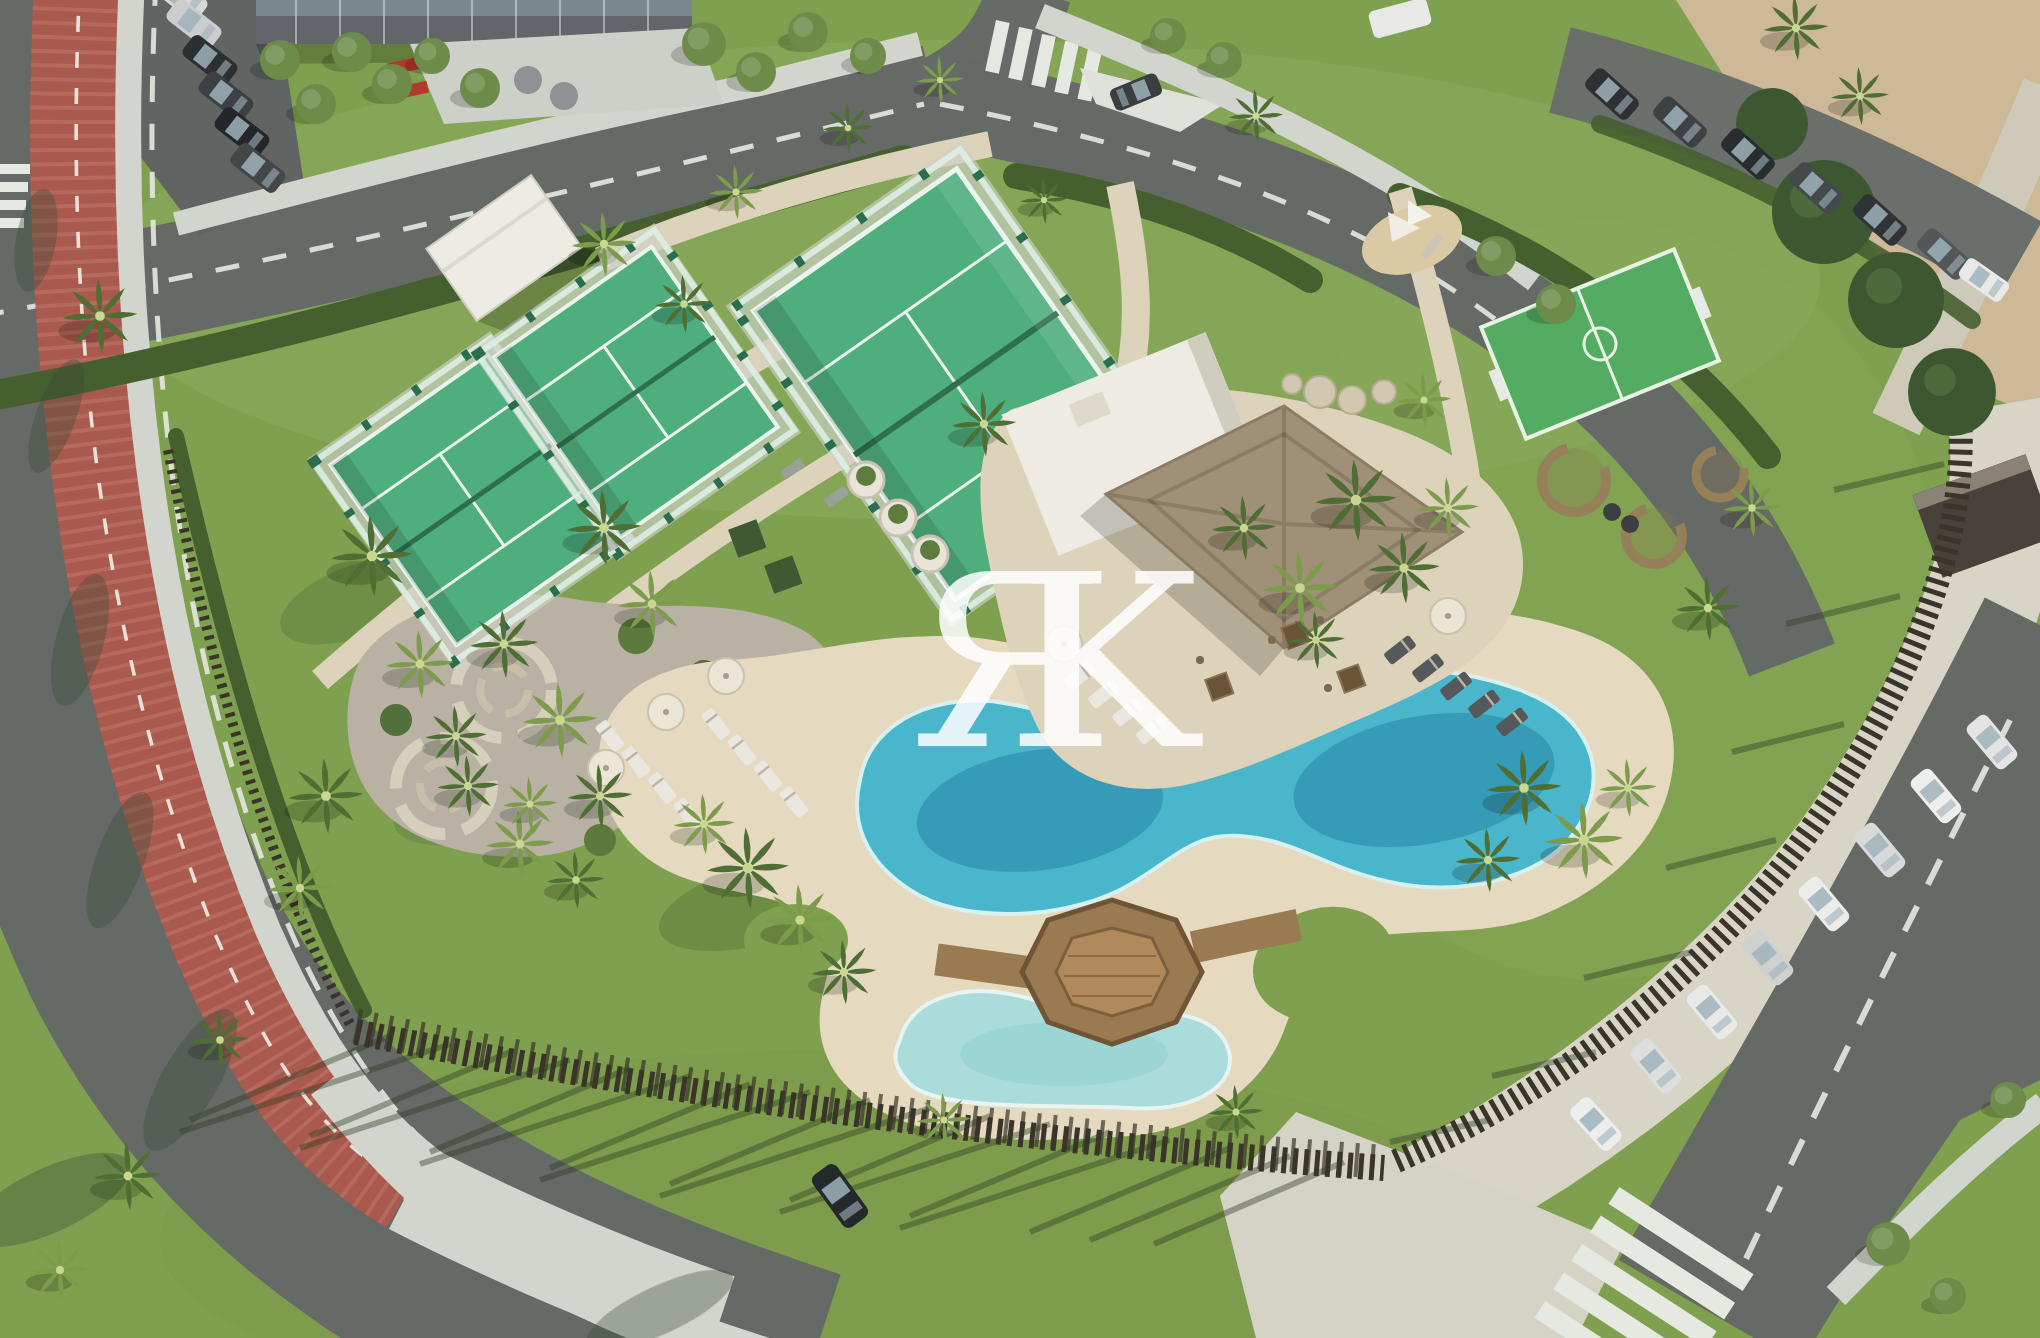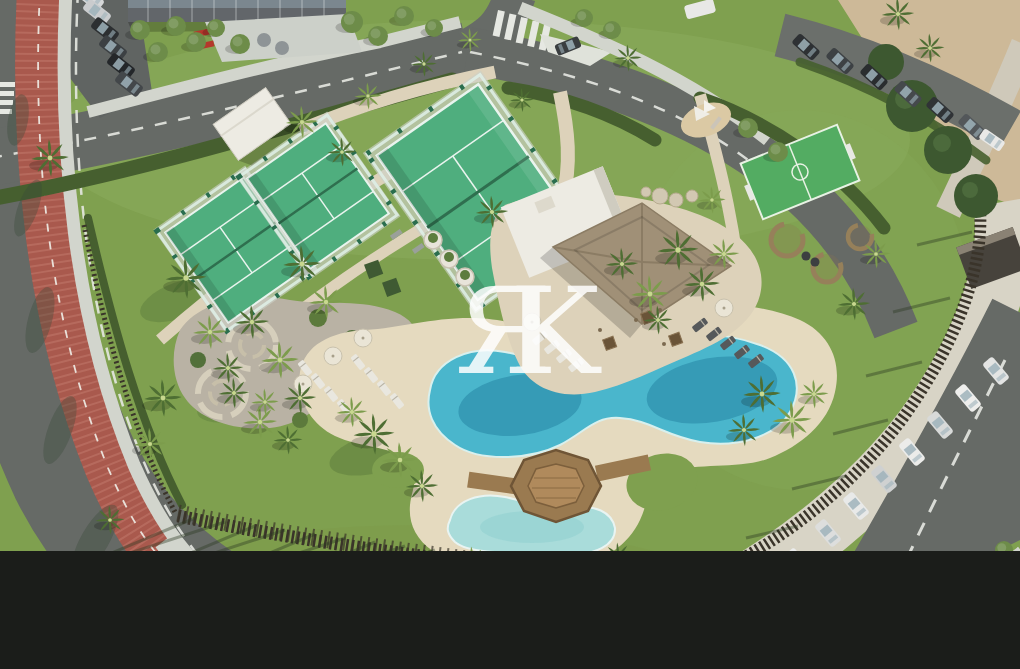--- a/index.html
+++ b/index.html
@@ -1,16 +1,16 @@
 <!DOCTYPE html>
 <html><head>
 <meta charset="utf-8">
 <style>
   html,body{margin:0;padding:0;background:#1b1d1a;}
-  .stage{position:relative;width:1020px;height:551px;overflow:hidden;background:#7fa04f;}
+  .stage{position:relative;width:1020px;height:669px;overflow:hidden;background:#7fa04f;}
   .stage svg{position:absolute;inset:0;display:block;}
   .wm{font-family:"DejaVu Serif","Liberation Serif",serif;font-weight:400;}
 </style>
 </head>
 <body>
 
 <div class="stage">
 <svg viewBox="0 0 1020 669" width="1020" height="669">
   <defs>
     <symbol id="palm" overflow="visible">

